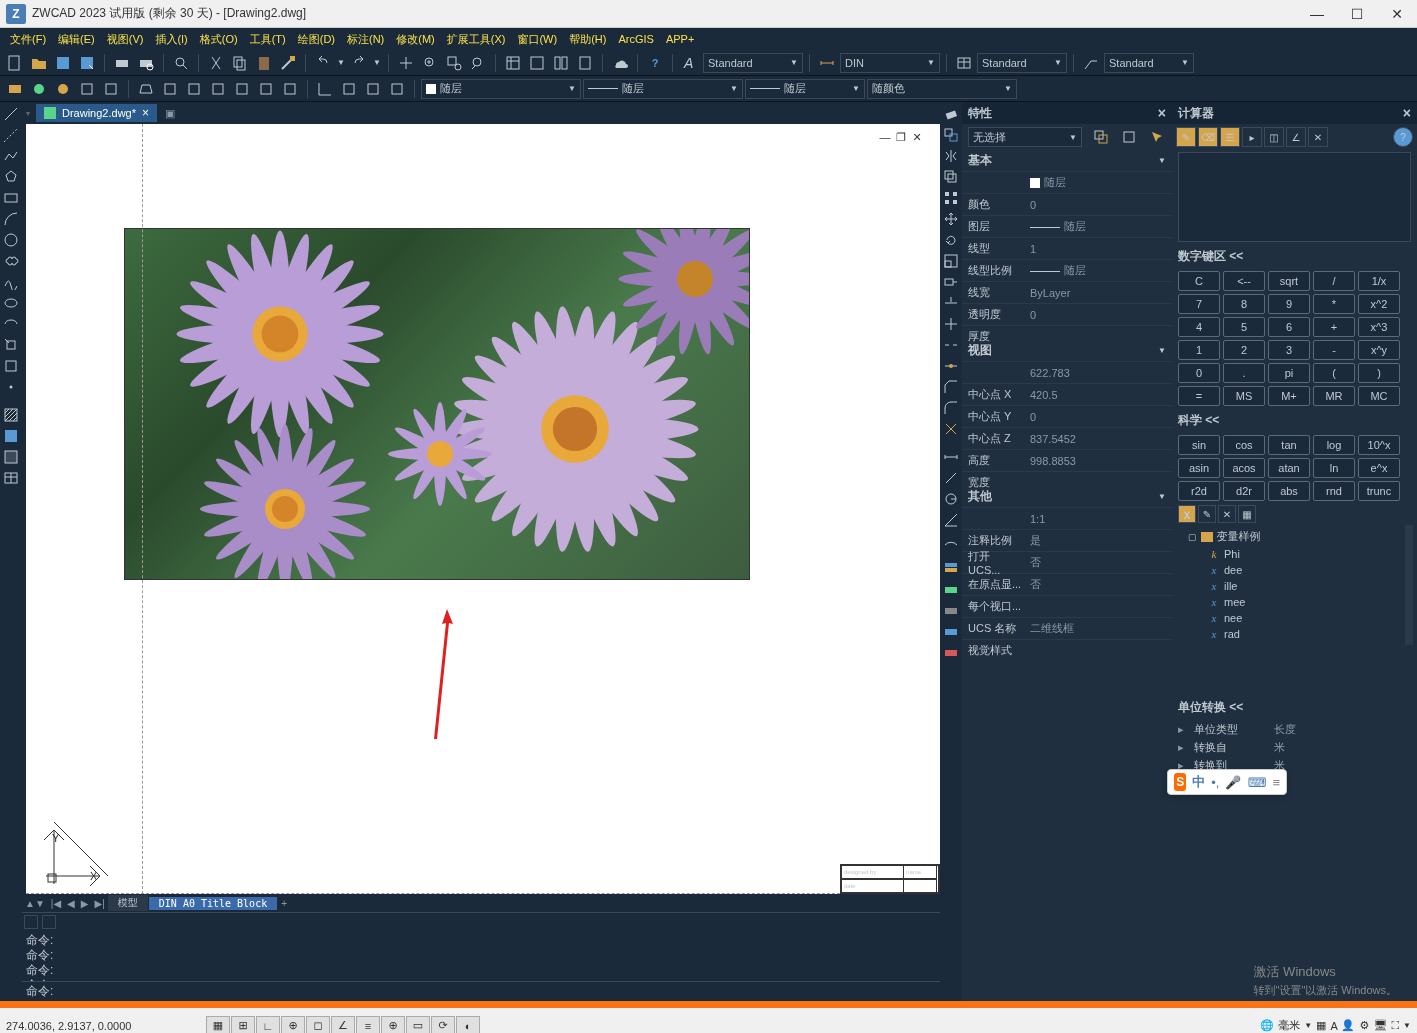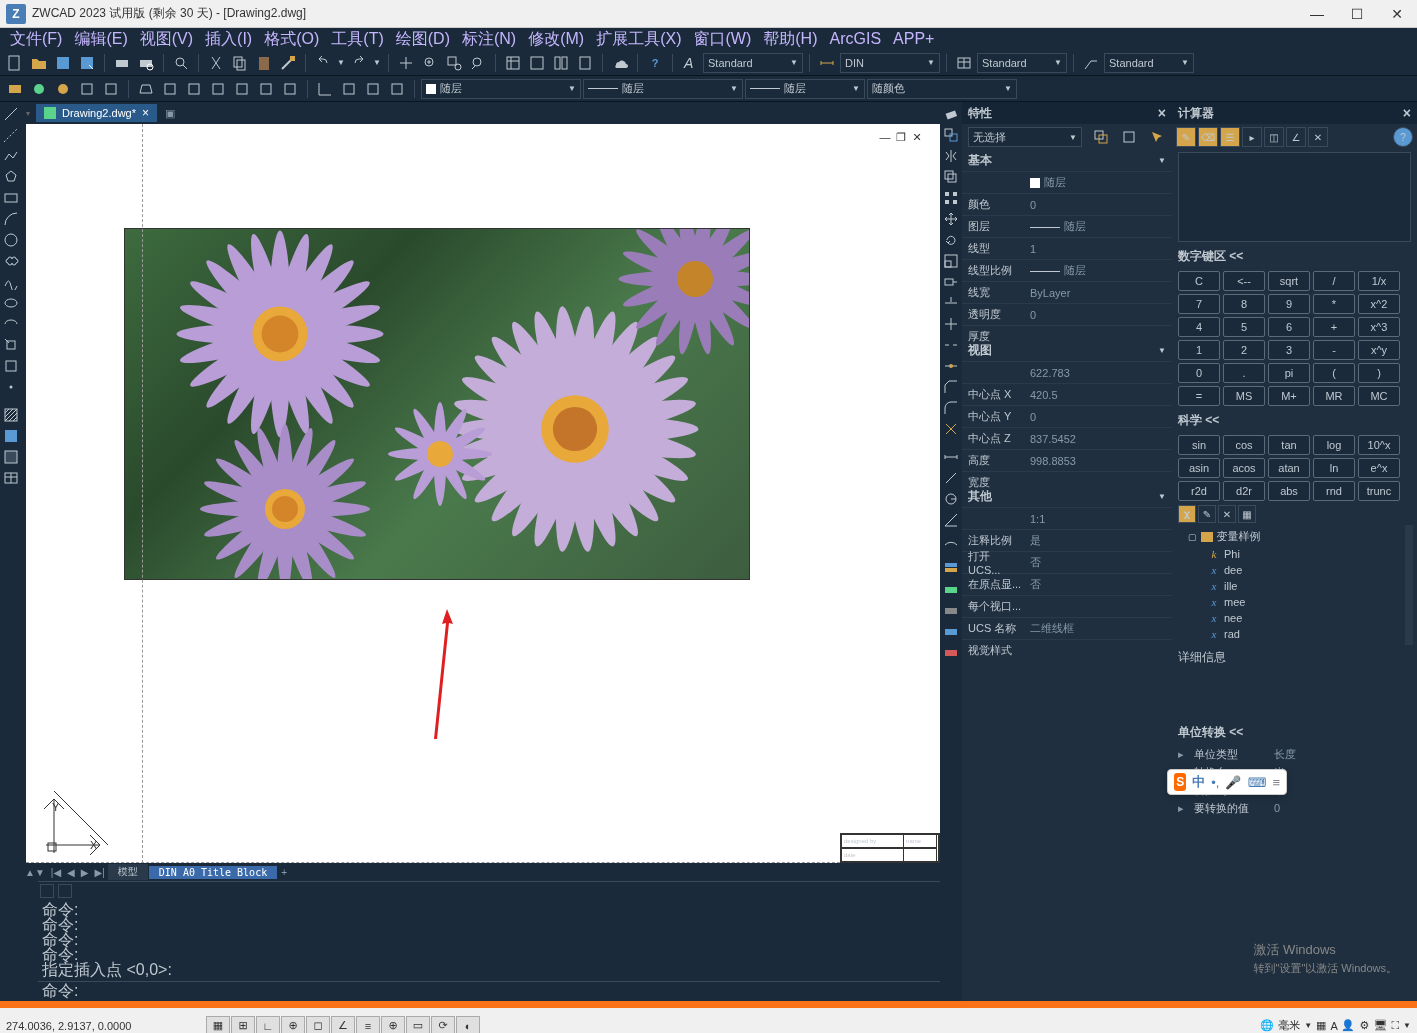--- a/index.html
+++ b/index.html
@@ -7,21 +7,21 @@
 
 
 .title-bar { height: 28px; background: #f0f0f0; display: flex; align-items: center; border-bottom: 1px solid #ccc; }
 .title-bar .logo { width: 20px; height: 20px; margin: 0 6px; background: #4a7db5; border-radius: 2px; display: flex; align-items: center; justify-content: center; color: #fff; font-size: 12px; font-weight: bold; }
 .title-bar .title-text { color: #333; font-size: 12px; flex: 1; }
 .title-bar .win-controls { display: flex; }
 .title-bar .win-controls div { width: 40px; height: 28px; display: flex; align-items: center; justify-content: center; color: #333; font-size: 14px; cursor: pointer; }
 
 
 .menu-bar { height: 22px; background: #1a2a3a; display: flex; align-items: center; padding: 0 4px; }
-.menu-bar .menu-item { padding: 2px 6px; color: #c4b5fd; font-size: 16px; cursor: pointer; }
+.menu-bar .menu-item { padding: 2px 6px; color: #fde047; font-size: 11px; cursor: pointer; }
 
 
 .toolbar-row { height: 26px; background: #1a2a3a; display: flex; align-items: center; padding: 0 4px; border-bottom: 1px solid #0a1520; gap: 2px; }
 .toolbar-row .tb-btn { width: 22px; height: 22px; display: flex; align-items: center; justify-content: center; cursor: pointer; border-radius: 2px; }
 .toolbar-row .tb-sep { width: 1px; height: 18px; background: #3a4a5a; margin: 0 4px; }
 .toolbar-row .tb-combo { height: 20px; background: #1a2a3a; border: 1px solid #3a4a5a; display: flex; align-items: center; padding: 0 4px; font-size: 11px; cursor: pointer; }
 .toolbar-row .tb-combo .arrow { margin-left: auto; font-size: 8px; }
 
 
 .main { display: flex; height: 899px; }
@@ -55,21 +55,21 @@
 
 .title-block { position: absolute; bottom: 0; right: 0; border: 1px solid #333; font-size: 8px; }
 
 
 .layout-tabs { height: 18px; background: #1a2a3a; display: flex; align-items: center; font-size: 10px; }
 .layout-tabs .lt-nav { padding: 0 3px; cursor: pointer; color: #8899aa; }
 .layout-tabs .lt-tab { padding: 1px 10px; background: #2a3a4a; margin-right: 1px; cursor: pointer; font-family: monospace; }
 .layout-tabs .lt-tab.active { background: #3a6aaa; color: #fff; }
 
 
-.command-area { height: 120px; background: #1a2a3a; border-top: 1px solid #3a4a5a; font-family: monospace; font-size: 16px; display: flex; flex-direction: column; margin-left: 16px; }
+.command-area { height: 89px; background: #1a2a3a; border-top: 1px solid #3a4a5a; font-family: monospace; font-size: 12px; display: flex; flex-direction: column; margin-left: 0; }
 .command-history { flex: 1; padding: 2px 4px; overflow: hidden; color: #c0c8d0; line-height: 15px; }
 .command-input-row { height: 20px; display: flex; align-items: center; padding: 0 4px; border-top: 1px solid #3a4a5a; }
 
 
 .right-tools { width: 22px; background: #1a2a3a; display: flex; flex-direction: column; align-items: center; padding-top: 2px; gap: 1px; }
 .right-tools .rt-btn { width: 20px; height: 20px; display: flex; align-items: center; justify-content: center; cursor: pointer; border-radius: 2px; }
 .right-tools .rt-sep { height: 6px; }
 
 
 .props-panel { width: 210px; background: #1f2f3f; display: flex; flex-direction: column; }
@@ -119,21 +119,21 @@
 .unit-row .ur-value { color: #8899aa; }
 
 
 .status-bar { height: 42px; background: #f0f0f0; border-top: 7px solid #f97316; display: flex; align-items: center; padding: 8px 6px; color: #333; font-size: 11px; }
 .status-bar .coords { width: 200px; }
 .status-bar .sb-btns { display: flex; gap: 1px; }
 .status-bar .sb-btn { width: 24px; height: 20px; border: 1px solid #aaa; background: #e0e0e0; display: flex; align-items: center; justify-content: center; cursor: pointer; }
 .status-bar .sb-right { margin-left: auto; display: flex; align-items: center; gap: 4px; }
 
 
-.watermark { position: absolute; right: 20px; bottom: 56px; color: #888; font-size: 13px; line-height: 18px; text-align: left; pointer-events: none; }
+.watermark { position: absolute; right: 20px; bottom: 34px; color: #888; font-size: 13px; line-height: 18px; text-align: left; pointer-events: none; }
 
 
 .ime-bar { position: absolute; right: 130px; bottom: 238px; width: 120px; height: 26px; background: #fff; border: 1px solid #ccc; border-radius: 4px; display: flex; align-items: center; gap: 6px; padding: 0 6px; box-shadow: 0 2px 6px rgba(0,0,0,0.2); }
 .ime-bar .ime-logo { width: 18px; height: 18px; background: #ff6a00; border-radius: 3px; color: #fff; display: flex; align-items: center; justify-content: center; font-weight: bold; font-size: 12px; }
 .ime-bar .ime-ch { color: #4a7db5; font-size: 13px; font-weight: bold; }
 .ime-bar .ime-icon { color: #4a7db5; font-size: 13px; }
 
 
 svg { display: block; }
 </style>
@@ -1135,21 +1135,20 @@
             <span class="vt-icon x">x</span>
             <span>nee</span>
           </div>
           <div class="vt-item">
             <span class="vt-icon x">x</span>
             <span>rad</span>
           </div>
         </div>
     </div>
 
-    <div class="calc-section-h" style="font-weight:normal"><span>详细信息</span></div>
     <div class="detail-box"></div>
 
     <div class="calc-section-h"><span>单位转换 &lt;&lt;</span></div>
     <div class="unit-rows" id="unit-rows">
         <div class="unit-row">
           <span class="ur-icon">▸</span>
           <span class="ur-label">单位类型</span>
           <span class="ur-value">长度</span>
         </div>
         <div class="unit-row">

